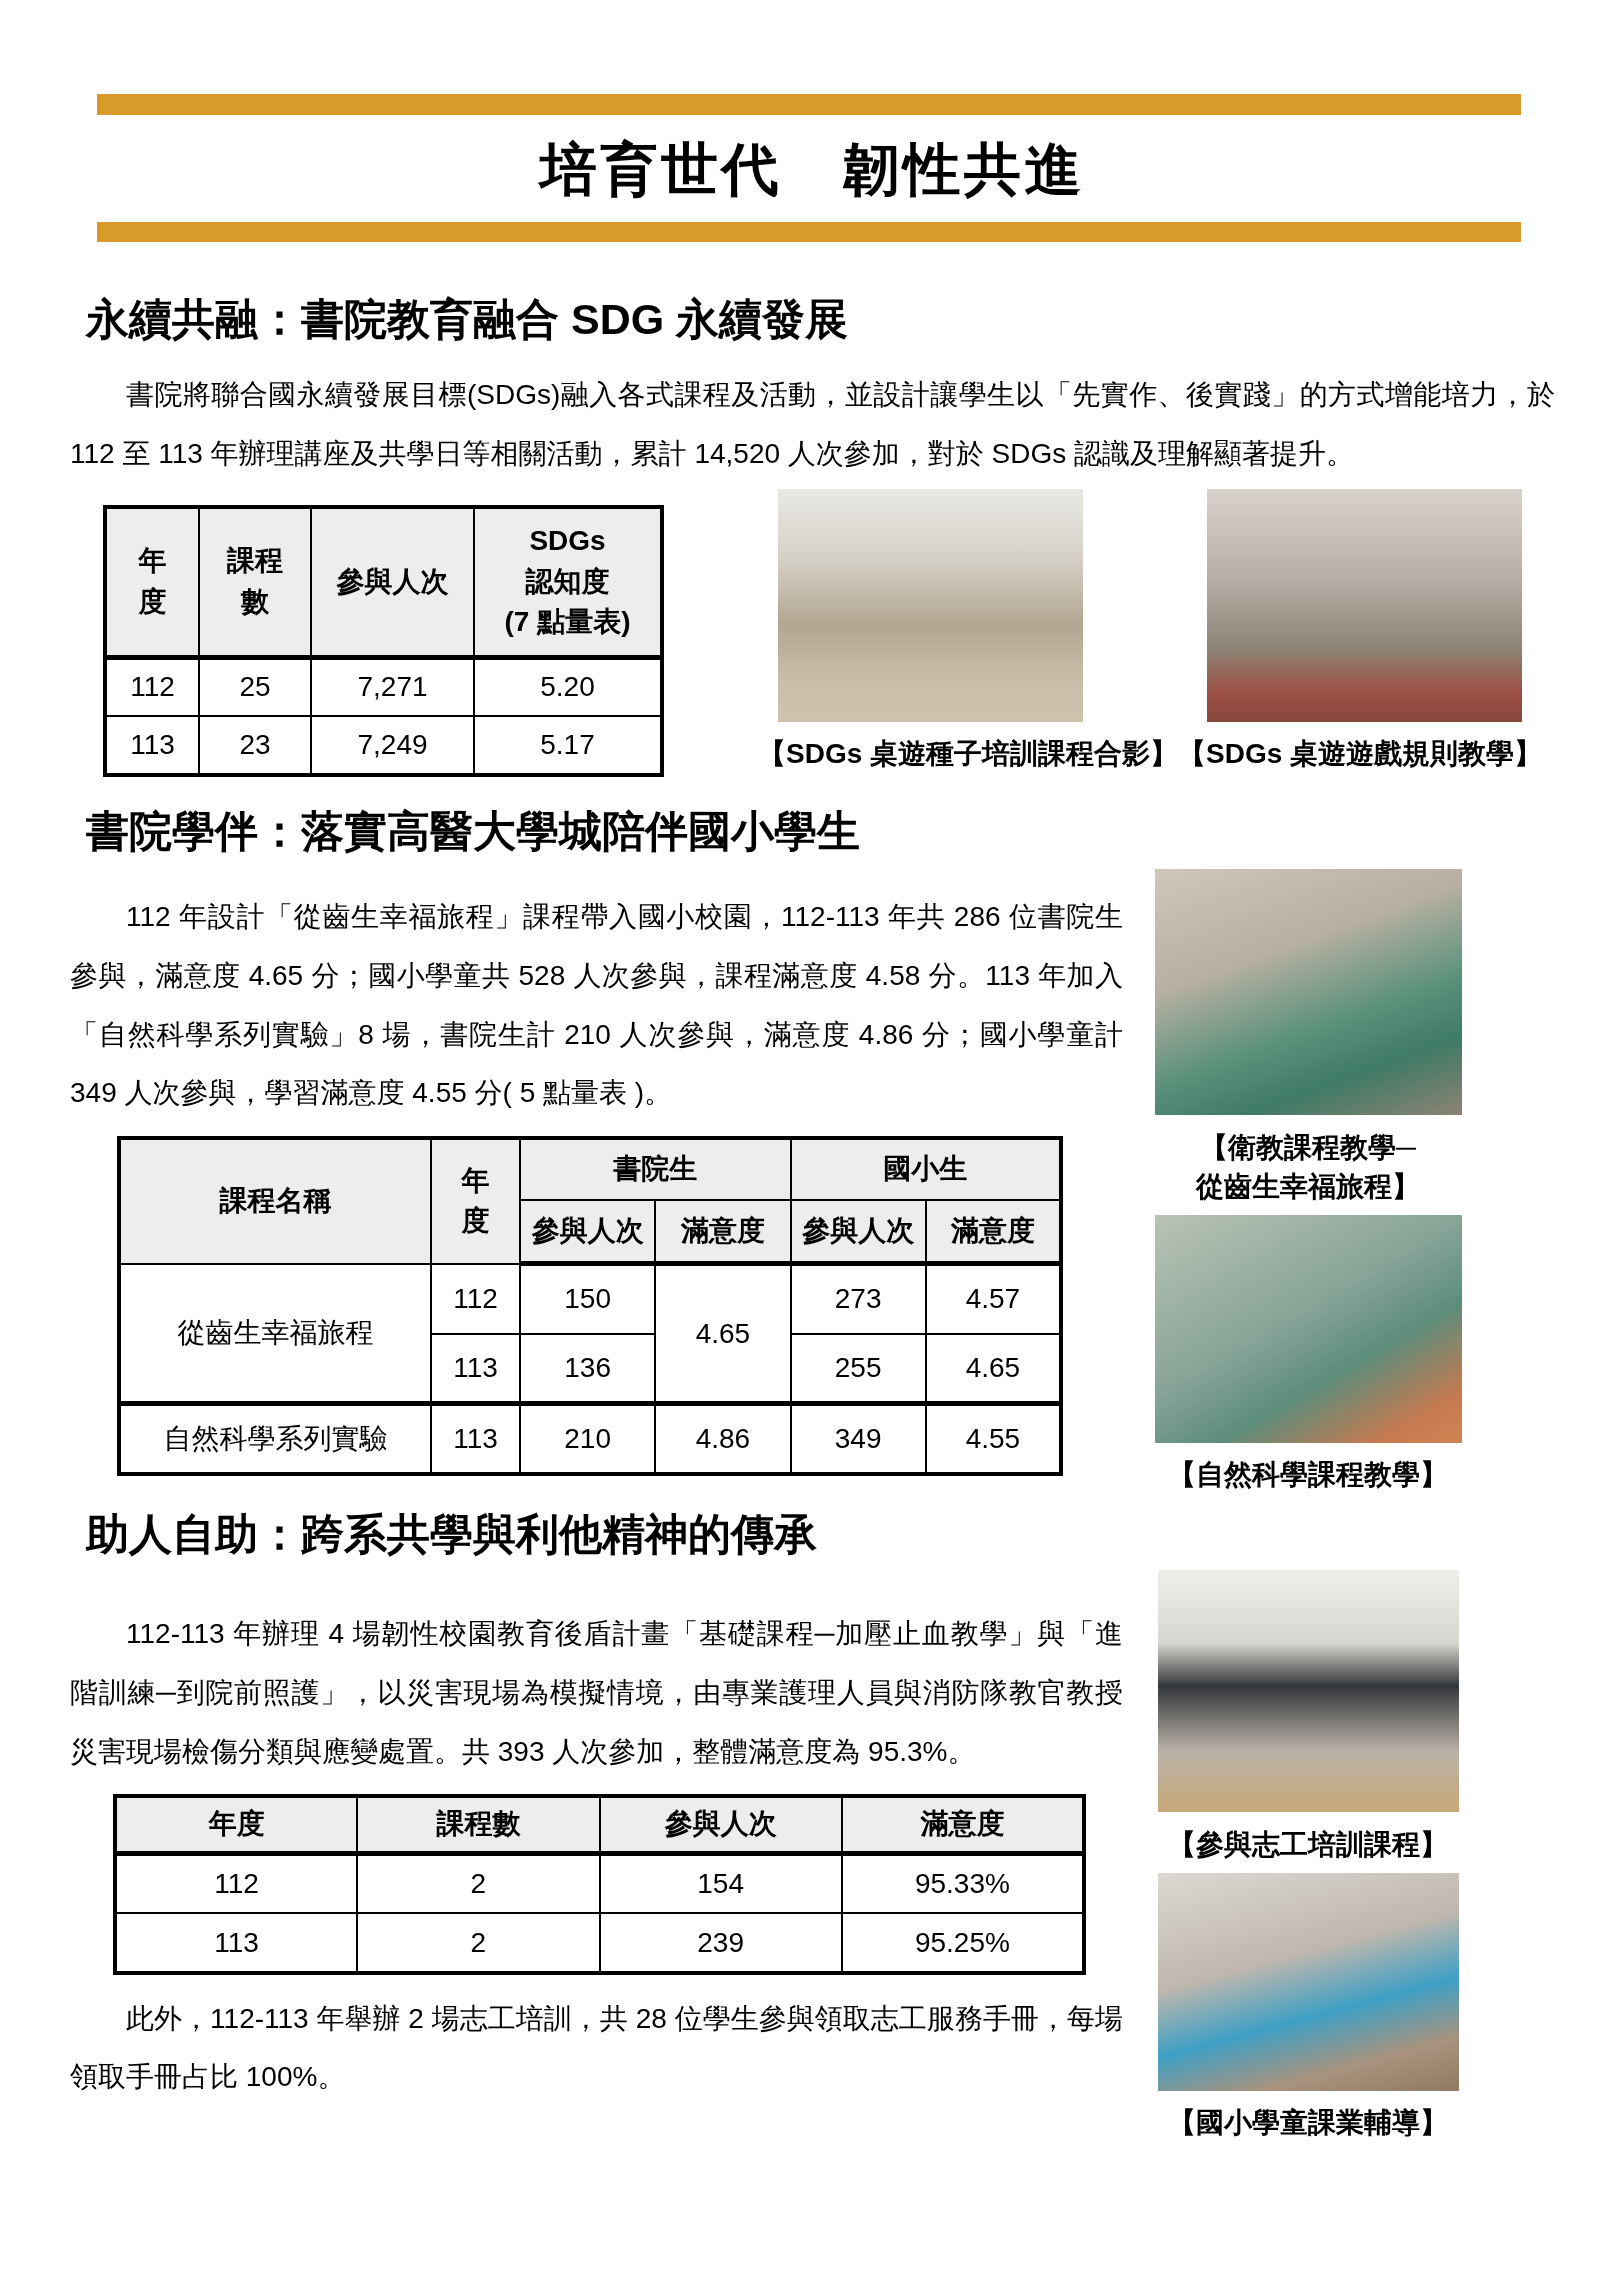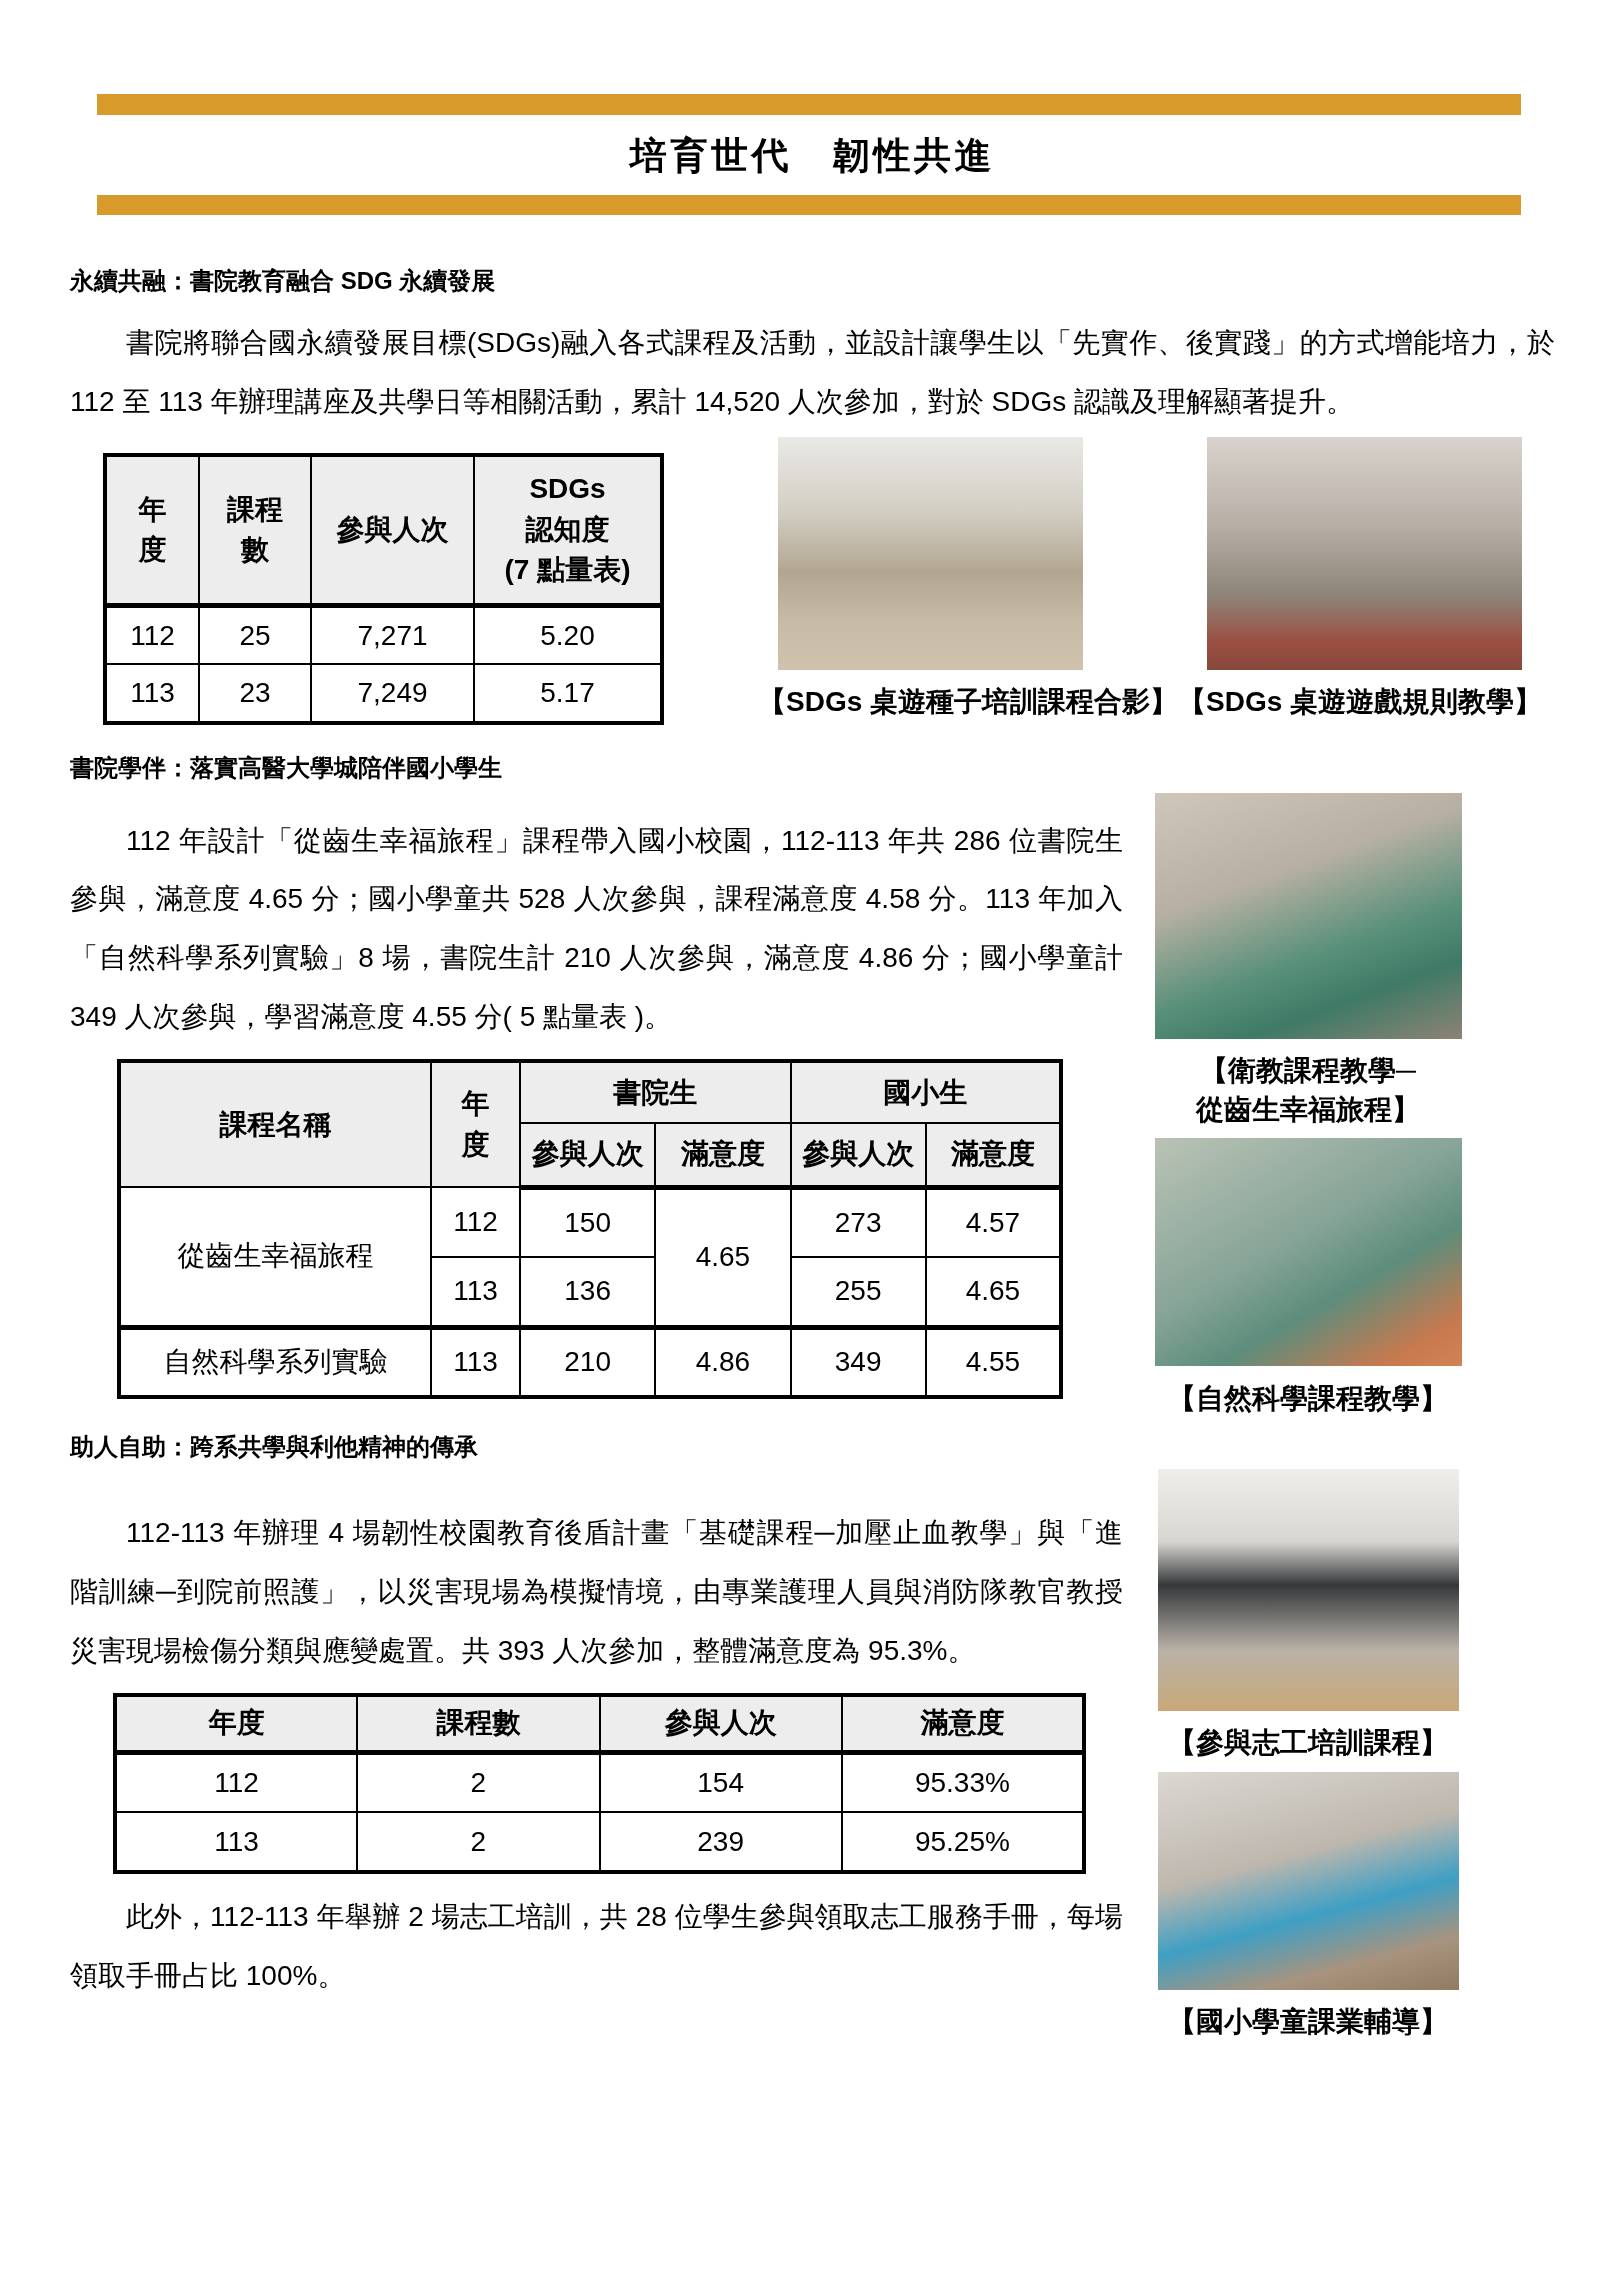--- a/index.html
+++ b/index.html
@@ -5,27 +5,27 @@
   html,body{margin:0;padding:0;background:#ffffff;}
   body{
     width:1621px;height:2293px;overflow:hidden;position:relative;
     font-family:"Liberation Sans","DejaVu Sans",sans-serif;color:#000;
   }
   .page{box-sizing:border-box;width:1621px;padding:94px 66px 0 70px;}
 
   
   .bar{height:20.5px;background:#D99A2C;margin-left:27px;margin-right:34px;}
   .doc-title{
-    font-size:37px;font-weight:700;text-align:center;
+    font-size:57px;font-weight:700;text-align:center;
     letter-spacing:3.6px;margin:16px 0 14.3px 0;line-height:1.35;
   }
 
   
   h2.sec-heading{
-    font-size:24px;font-weight:700;margin:0;line-height:1.3;
+    font-size:43px;font-weight:700;margin:16px;line-height:1.3;
   }
   .sec1 h2{margin-top:50px;margin-bottom:18px;}
   .sec2 h2{margin-top:27px;margin-bottom:9px;}
   .sec3 h2{margin-top:12.5px;margin-bottom:7.1px;}
 
   p.body-para{
     font-size:28px;line-height:2.1;text-align:justify;
     text-indent:2em;margin:0;
   }
 

